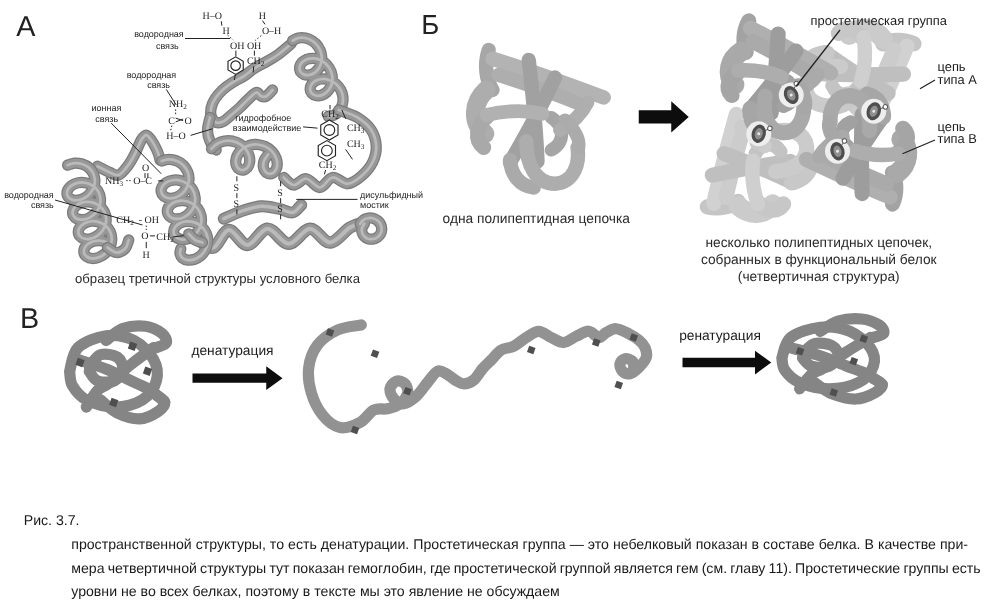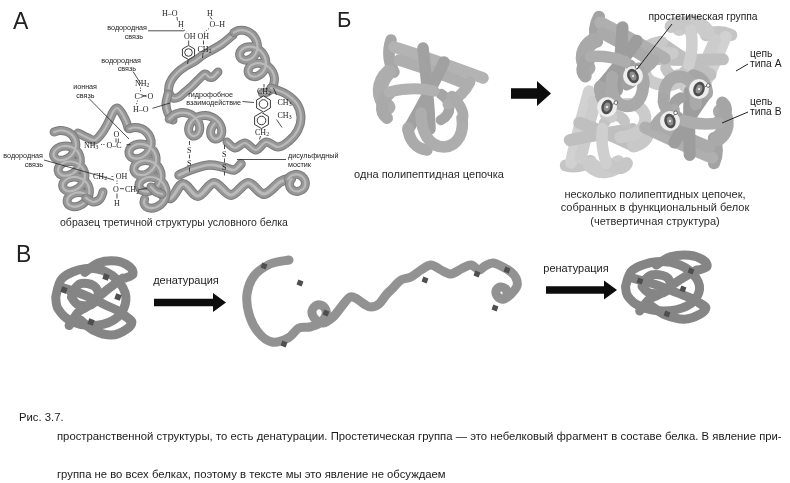--- a/index.html
+++ b/index.html
@@ -280,14 +280,15 @@
       <path d="M696.3,270 C693.2,271.9 683.7,277.3 677.4,281.4 C671.1,285.5 663.3,291.6 658.6,294.6 C653.8,297.6 652.3,296.7 649.1,299.5 C646,302.2 641.3,309 639.7,311" fill="none" stroke="#858585" stroke-width="9" stroke-linecap="round" stroke-linejoin="round"></path>
       <path d="M656.2,265 C658.6,263.7 664.9,258.5 670.4,256.8 C675.9,255.2 683.7,254.7 689.2,255.2 C694.7,255.7 700.4,258.2 703.4,260.1 C706.4,262 707.7,265 706.9,266.7 C706.2,268.3 700.1,269.4 698.7,270" fill="none" stroke="#858585" stroke-width="9" stroke-linecap="round" stroke-linejoin="round"></path>
       <path d="M651.5,306 C653.8,307.5 660.1,312.9 665.6,315.1 C671.1,317.2 678.8,319.3 684.5,319.2 C690.2,319 696.3,316.2 699.9,314.2 C703.4,312.3 706,309.6 705.8,307.7 C705.6,305.8 699.9,303.6 698.7,302.8" fill="none" stroke="#858585" stroke-width="9" stroke-linecap="round" stroke-linejoin="round"></path>
       <path d="M642,283.1 C643.6,281.7 647.5,276 651.5,274.9 C655.4,273.8 662.5,274.9 665.6,276.5 C668.8,278.2 670.8,282 670.4,284.7 C670,287.5 666.8,291.6 663.3,292.9 C659.7,294.3 652.7,294 649.1,292.9 C645.6,291.8 643.2,287.5 642,286.4" fill="none" stroke="#858585" stroke-width="9" stroke-linecap="round" stroke-linejoin="round"></path>
       <rect x="637.3" y="278.3" width="5.4" height="5.4" fill="#4f4f4f" transform="rotate(20 640 281)"></rect>
       <rect x="688.3" y="268.3" width="5.4" height="5.4" fill="#4f4f4f" transform="rotate(20 691 271)"></rect>
       <rect x="680.3" y="286.3" width="5.4" height="5.4" fill="#4f4f4f" transform="rotate(20 683 289)"></rect>
       <rect x="664.3" y="311.3" width="5.4" height="5.4" fill="#4f4f4f" transform="rotate(20 667 314)"></rect>
     </svg>
 <div class="cap" style="left:19px;top:408px">Рис.&nbsp;3.7.</div>
-<div class="capj" style="top:427px;word-spacing:0.09px">пространственной структуры, то есть денатурации. Простетическая группа — это небелковый фрагмент в составе белка. В явление при-</div>
-<div class="capj" style="top:465px">группа не во всех белках, поэтому в тексте мы это явление не обсуждаем</div>
+<div class="capj" style="top:427px;word-spacing:0.09px">пространственной структуры, то есть денатурации. Простетическая группа — это небелковый показан в составе белка. В качестве при-</div>
+<div class="capj" style="top:446px;word-spacing:-0.6px">мера четвертичной структуры тут показан гемоглобин, где простетической группой является гем (см. главу 11). Простетические группы есть</div>
+<div class="capj" style="top:465px">уровни не во всех белках, поэтому в тексте мы это явление не обсуждаем</div>
 </div>
 </body></html>

